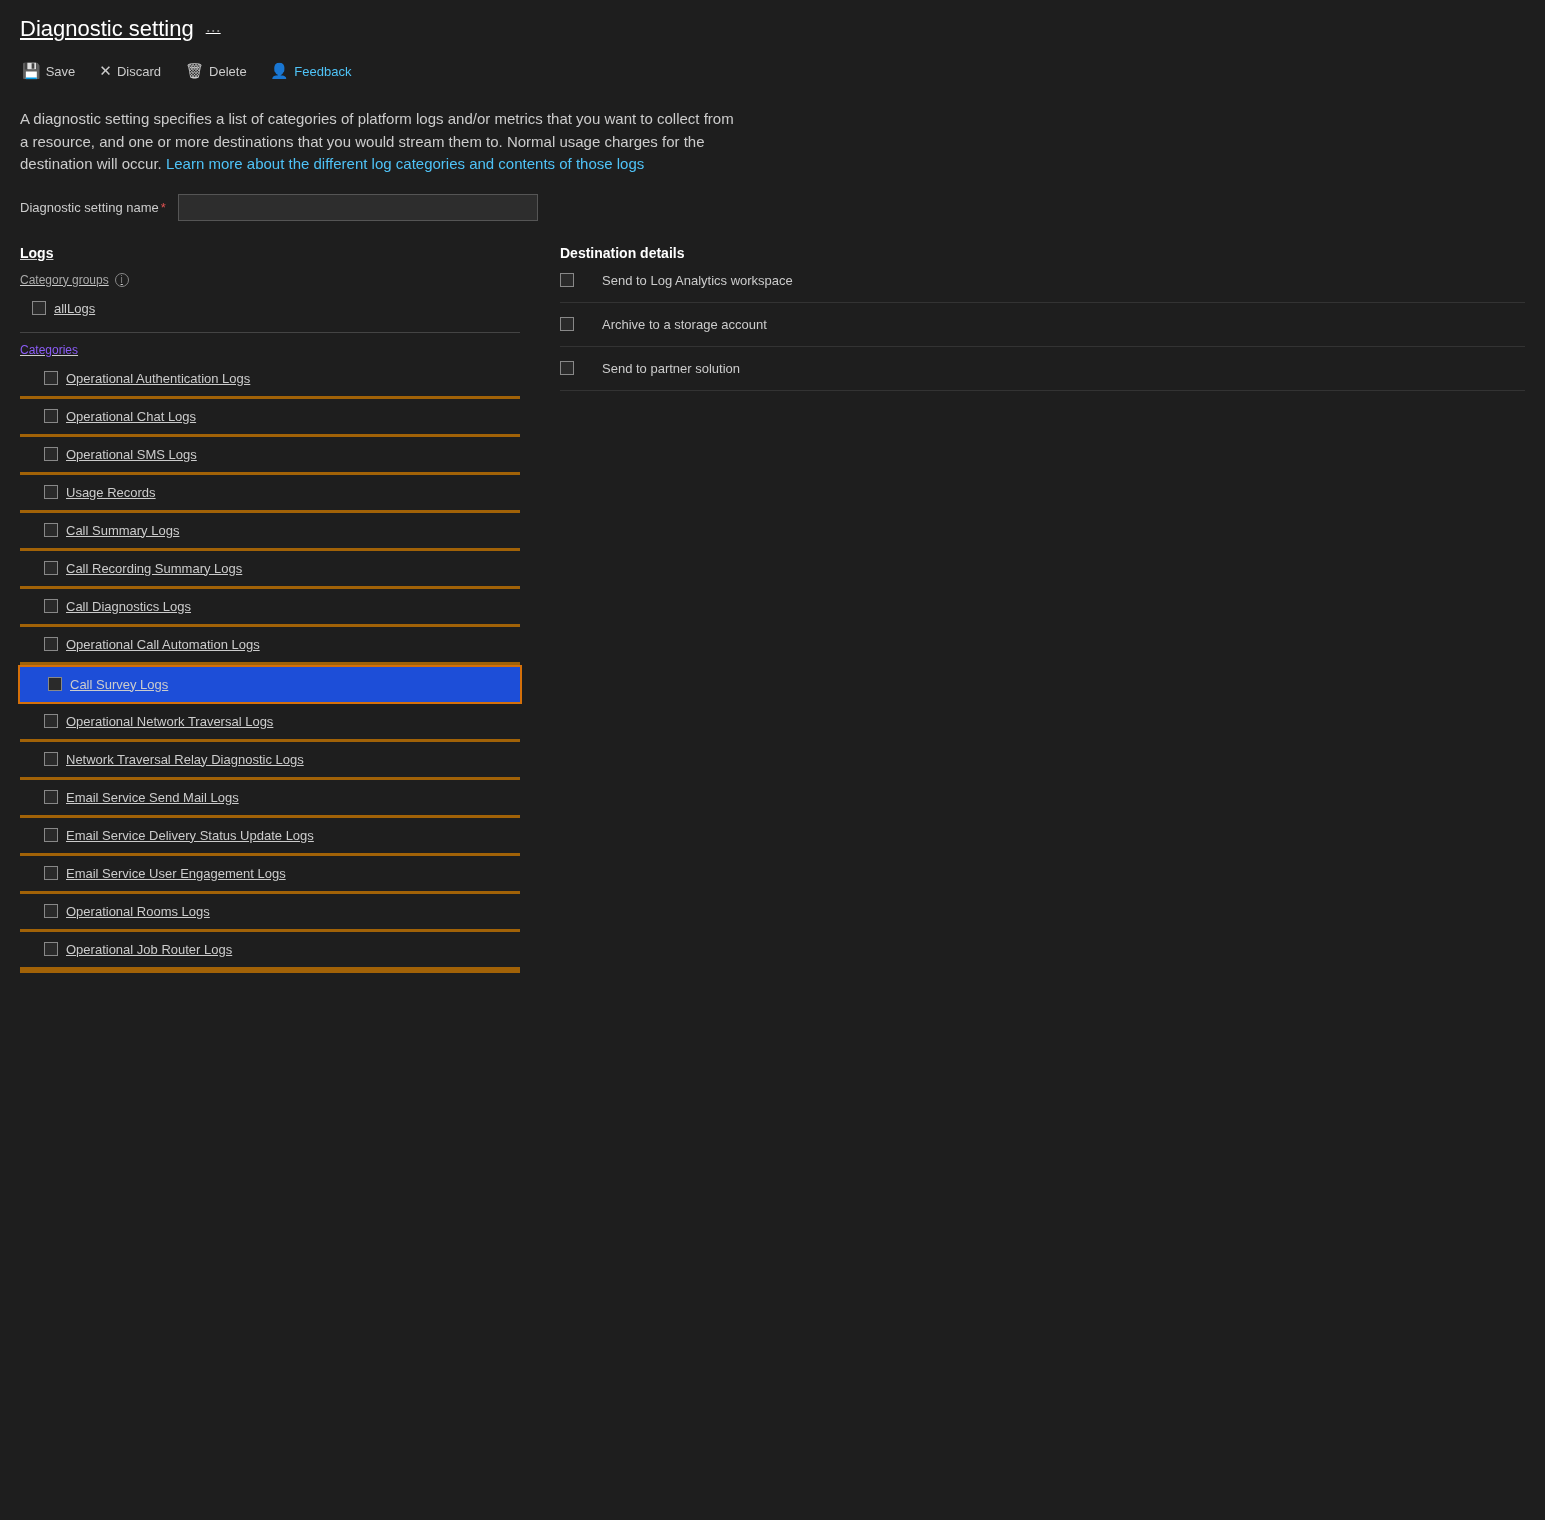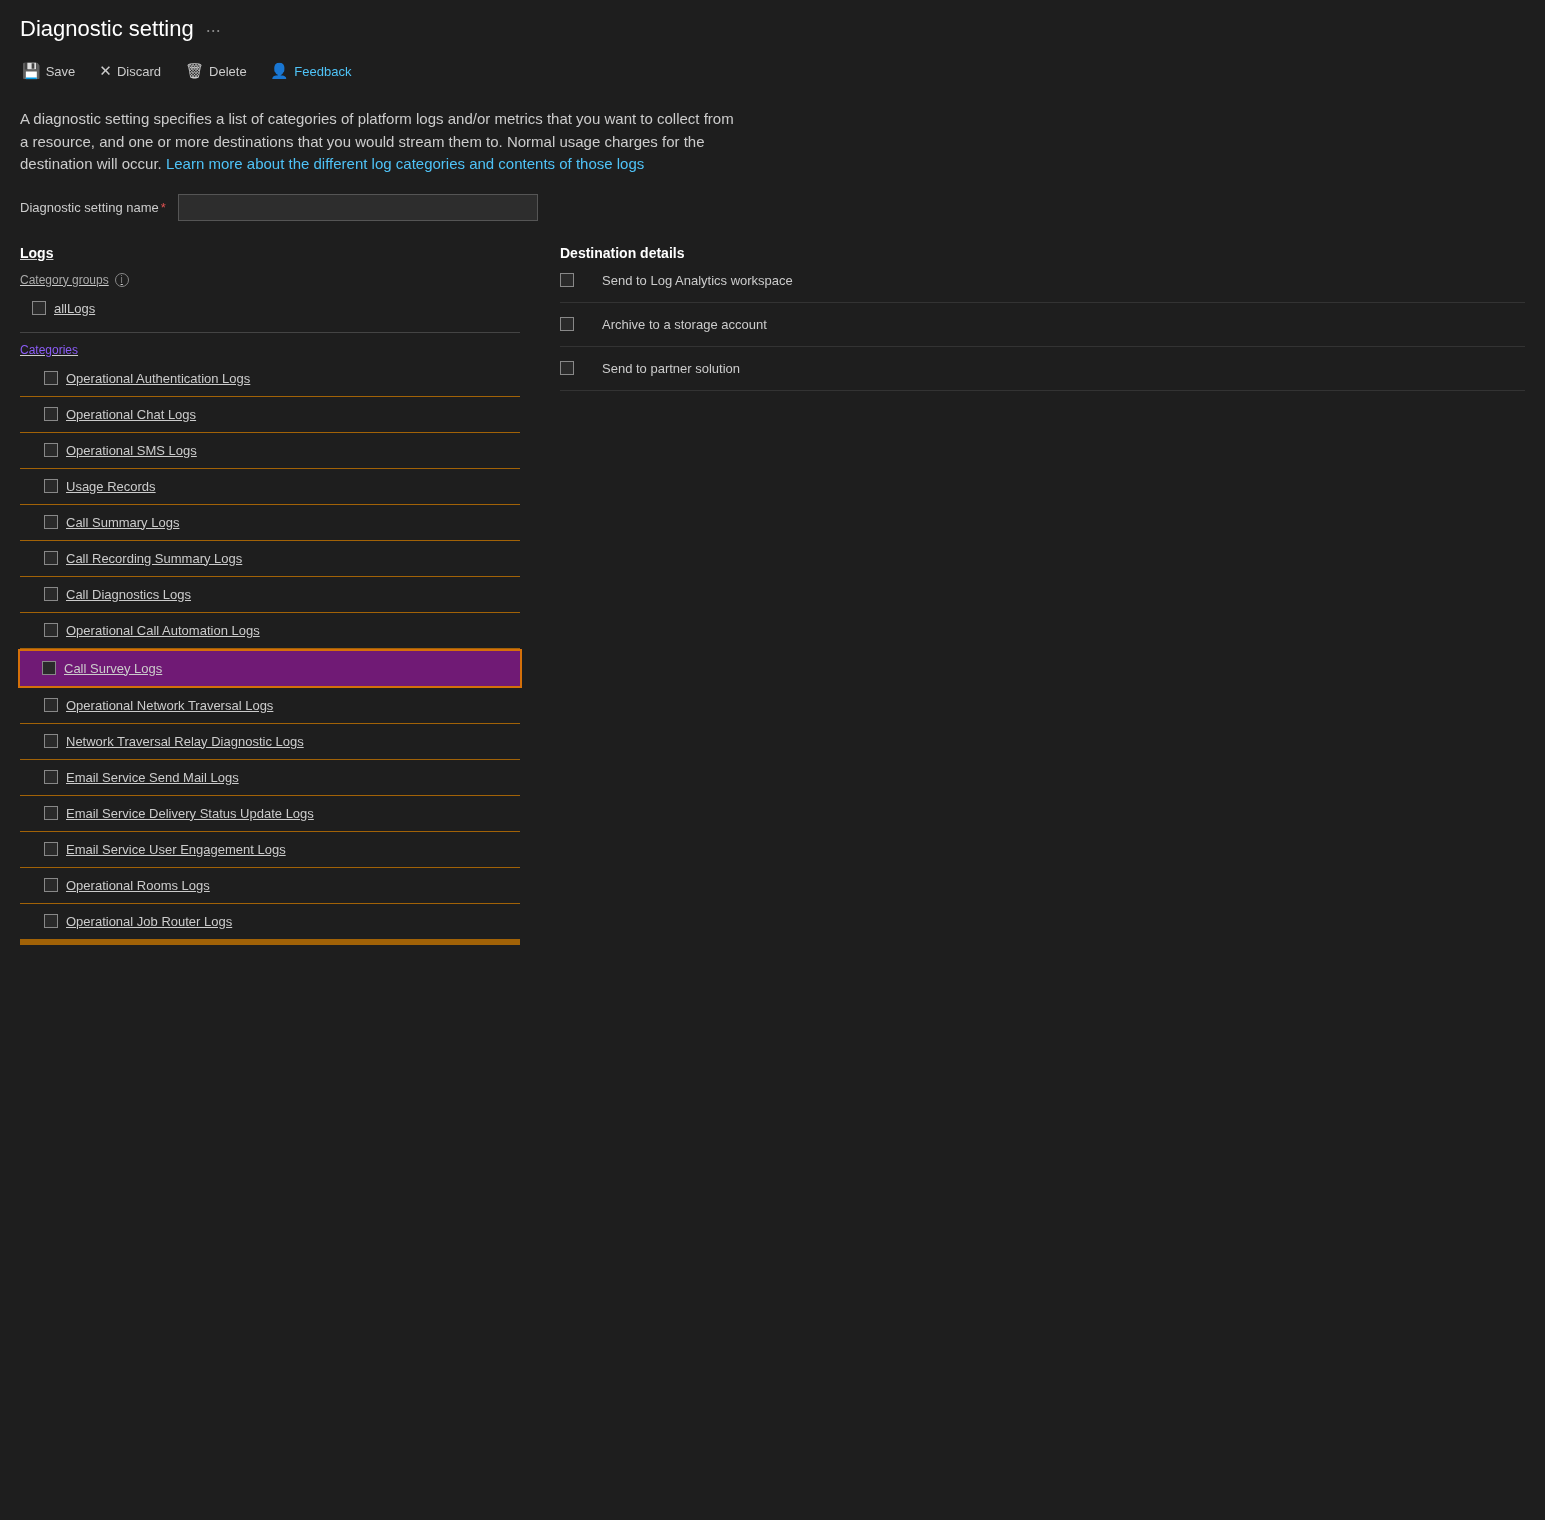--- a/index.html
+++ b/index.html
@@ -14,20 +14,21 @@
       padding: 16px 20px;
       max-width: 1545px;
     }
     .page-title {
       font-size: 22px;
       font-weight: 300;
       color: #ffffff;
       display: flex;
       gap: 12px;
       margin-bottom: 16px;
+      text-decoration: underline;
     }
     .page-title .ellipsis {
       font-size: 18px;
       color: #888;
       cursor: pointer;
     }
     .toolbar {
       display: flex;
       align-items: center;
       gap: 20px;
@@ -132,29 +133,29 @@
       font-size: 12px;
       color: #8b5cf6;
       margin-top: 10px;
       margin-bottom: 4px;
     }
     .log-item {
       display: flex;
       align-items: center;
       gap: 8px;
       padding: 10px 0 10px 24px;
-      border-bottom: 1px solid #a16207;
+      border-bottom: 3px solid #a16207;
       font-size: 13px;
       color: #cccccc;
       position: relative;
     }
     .log-item.highlighted {
       border: 2px solid #d4700a;
-      background-color: #701a75;
-      padding: 10px 8px 10px 22px;
+      background-color: #1d4ed8;
+      padding: 10px 8px 10px 28px;
       margin: 0 -2px;
     }
     .log-item:last-child {
       border-bottom: 6px solid #a16207;
     }
     .checkbox {
       width: 14px;
       height: 14px;
       border: 1px solid #888;
       background: #2a2a2a;

